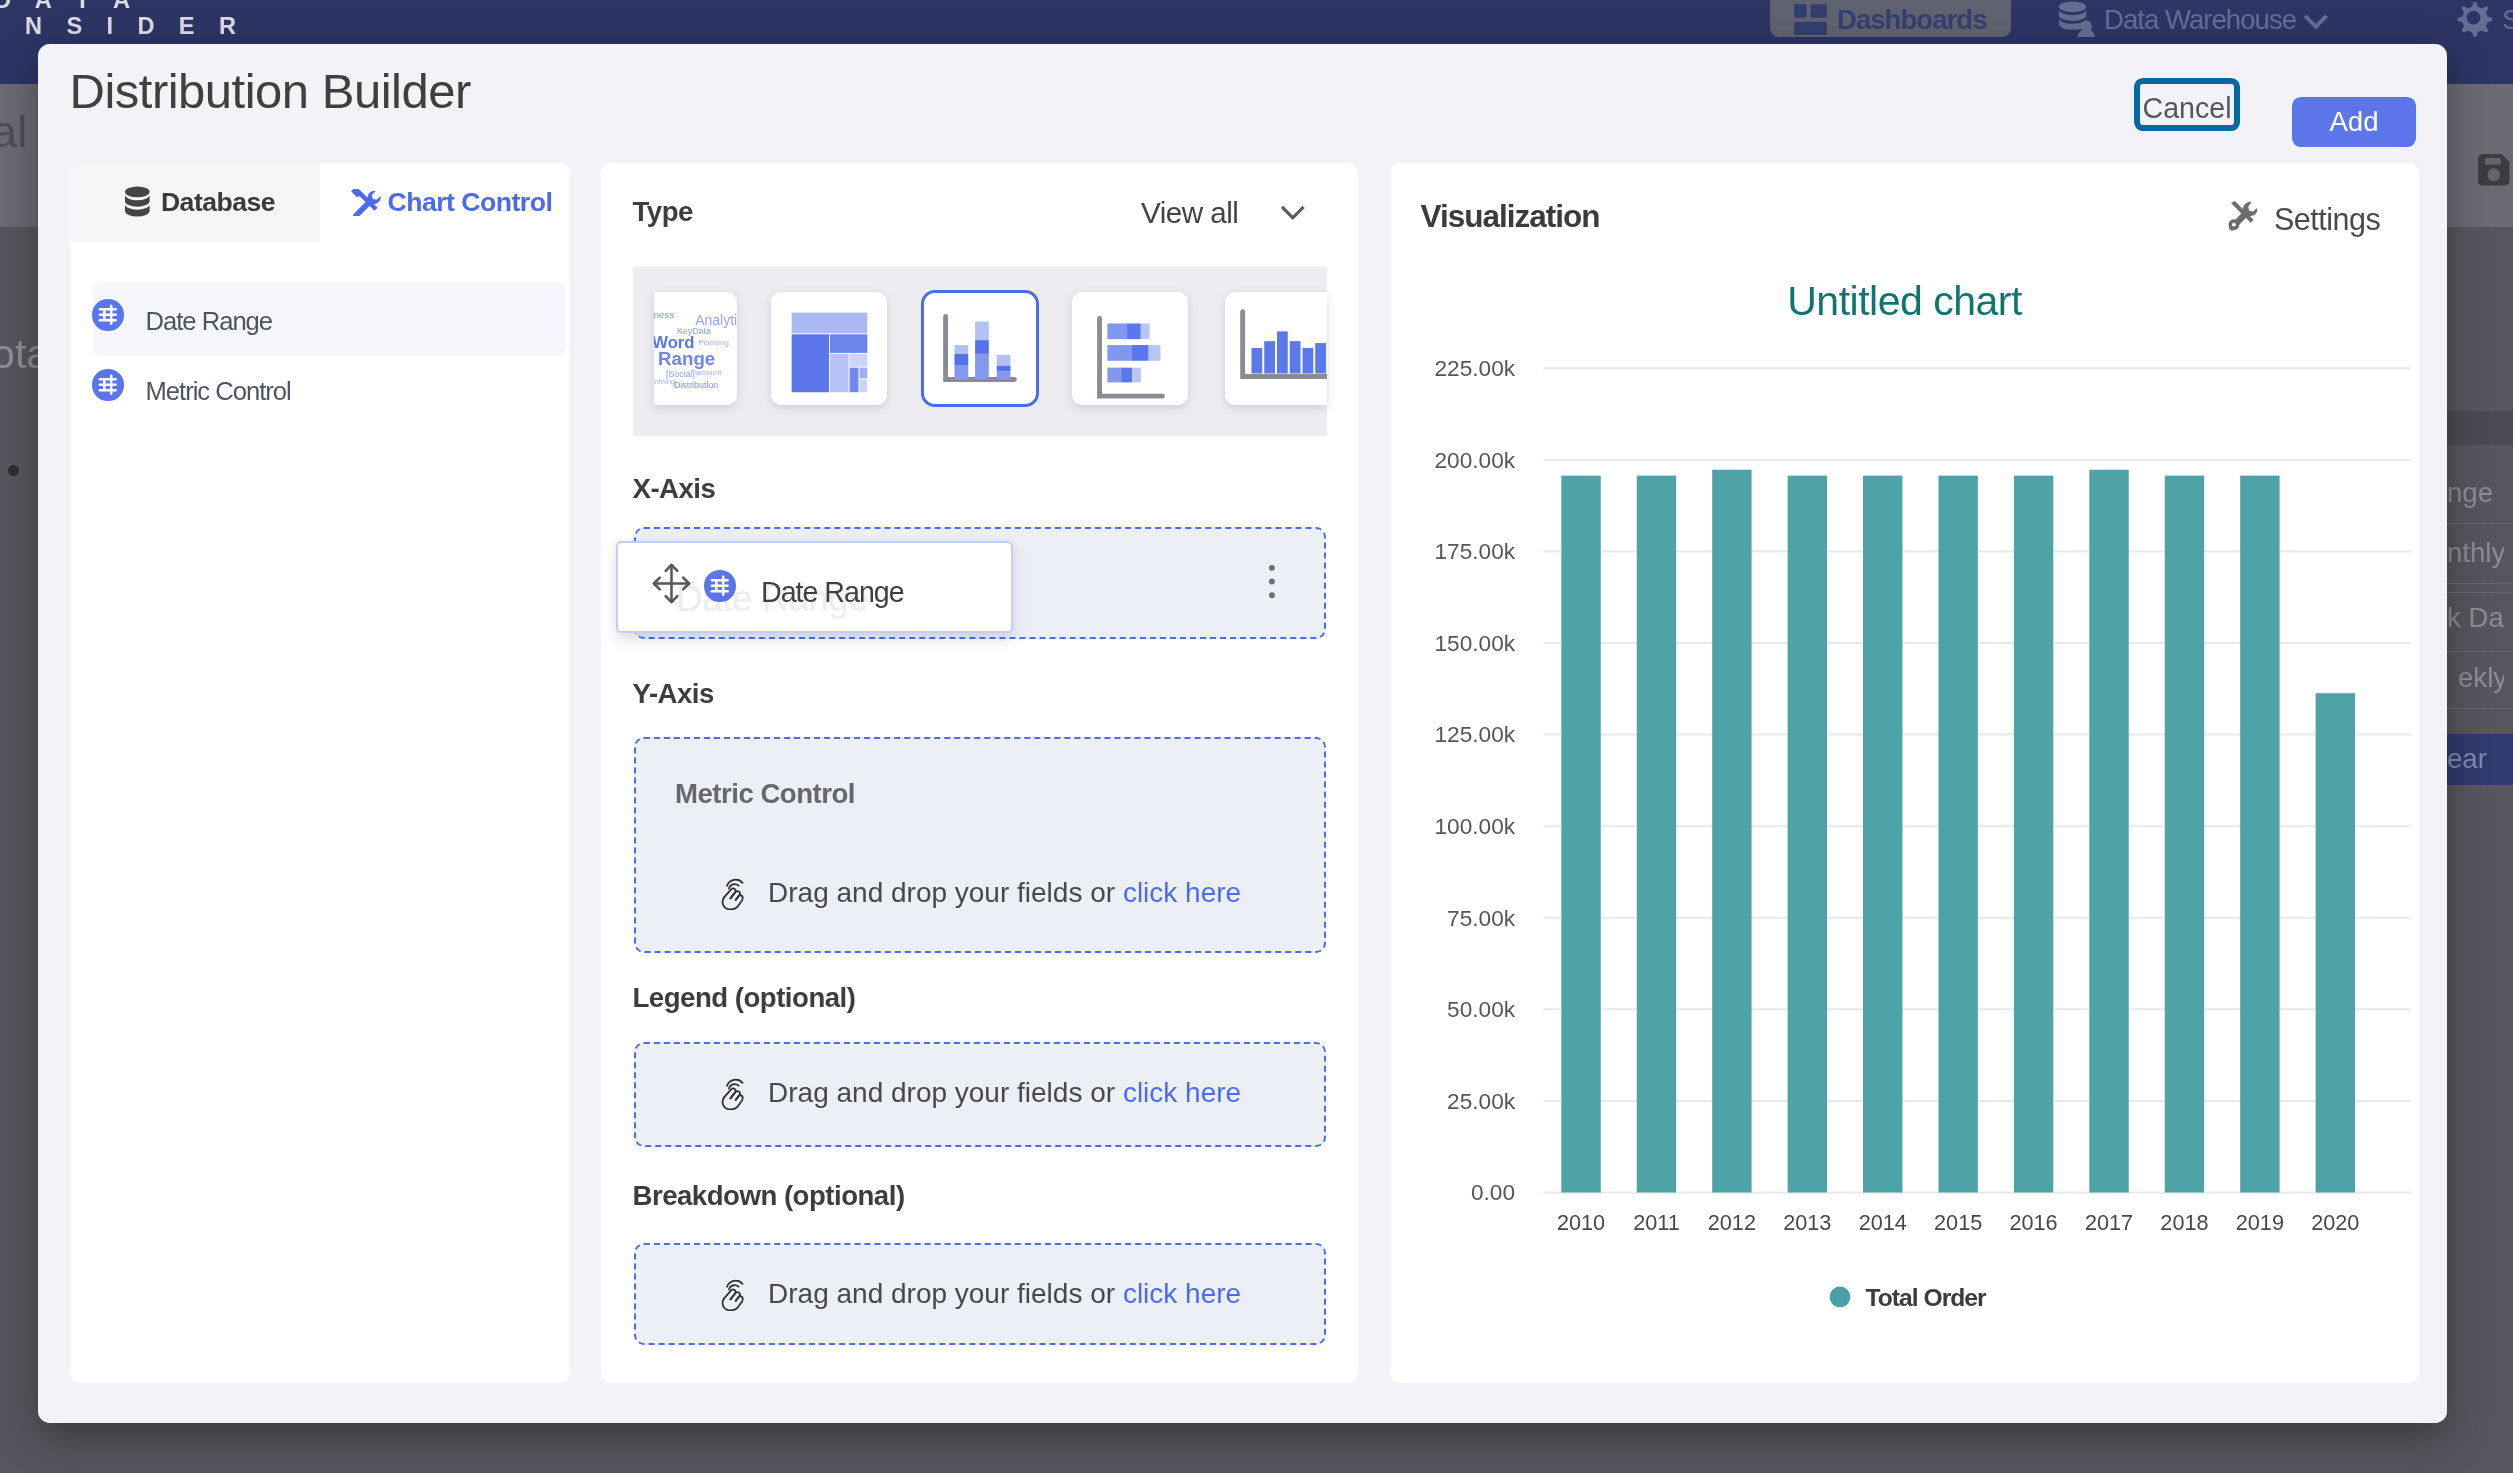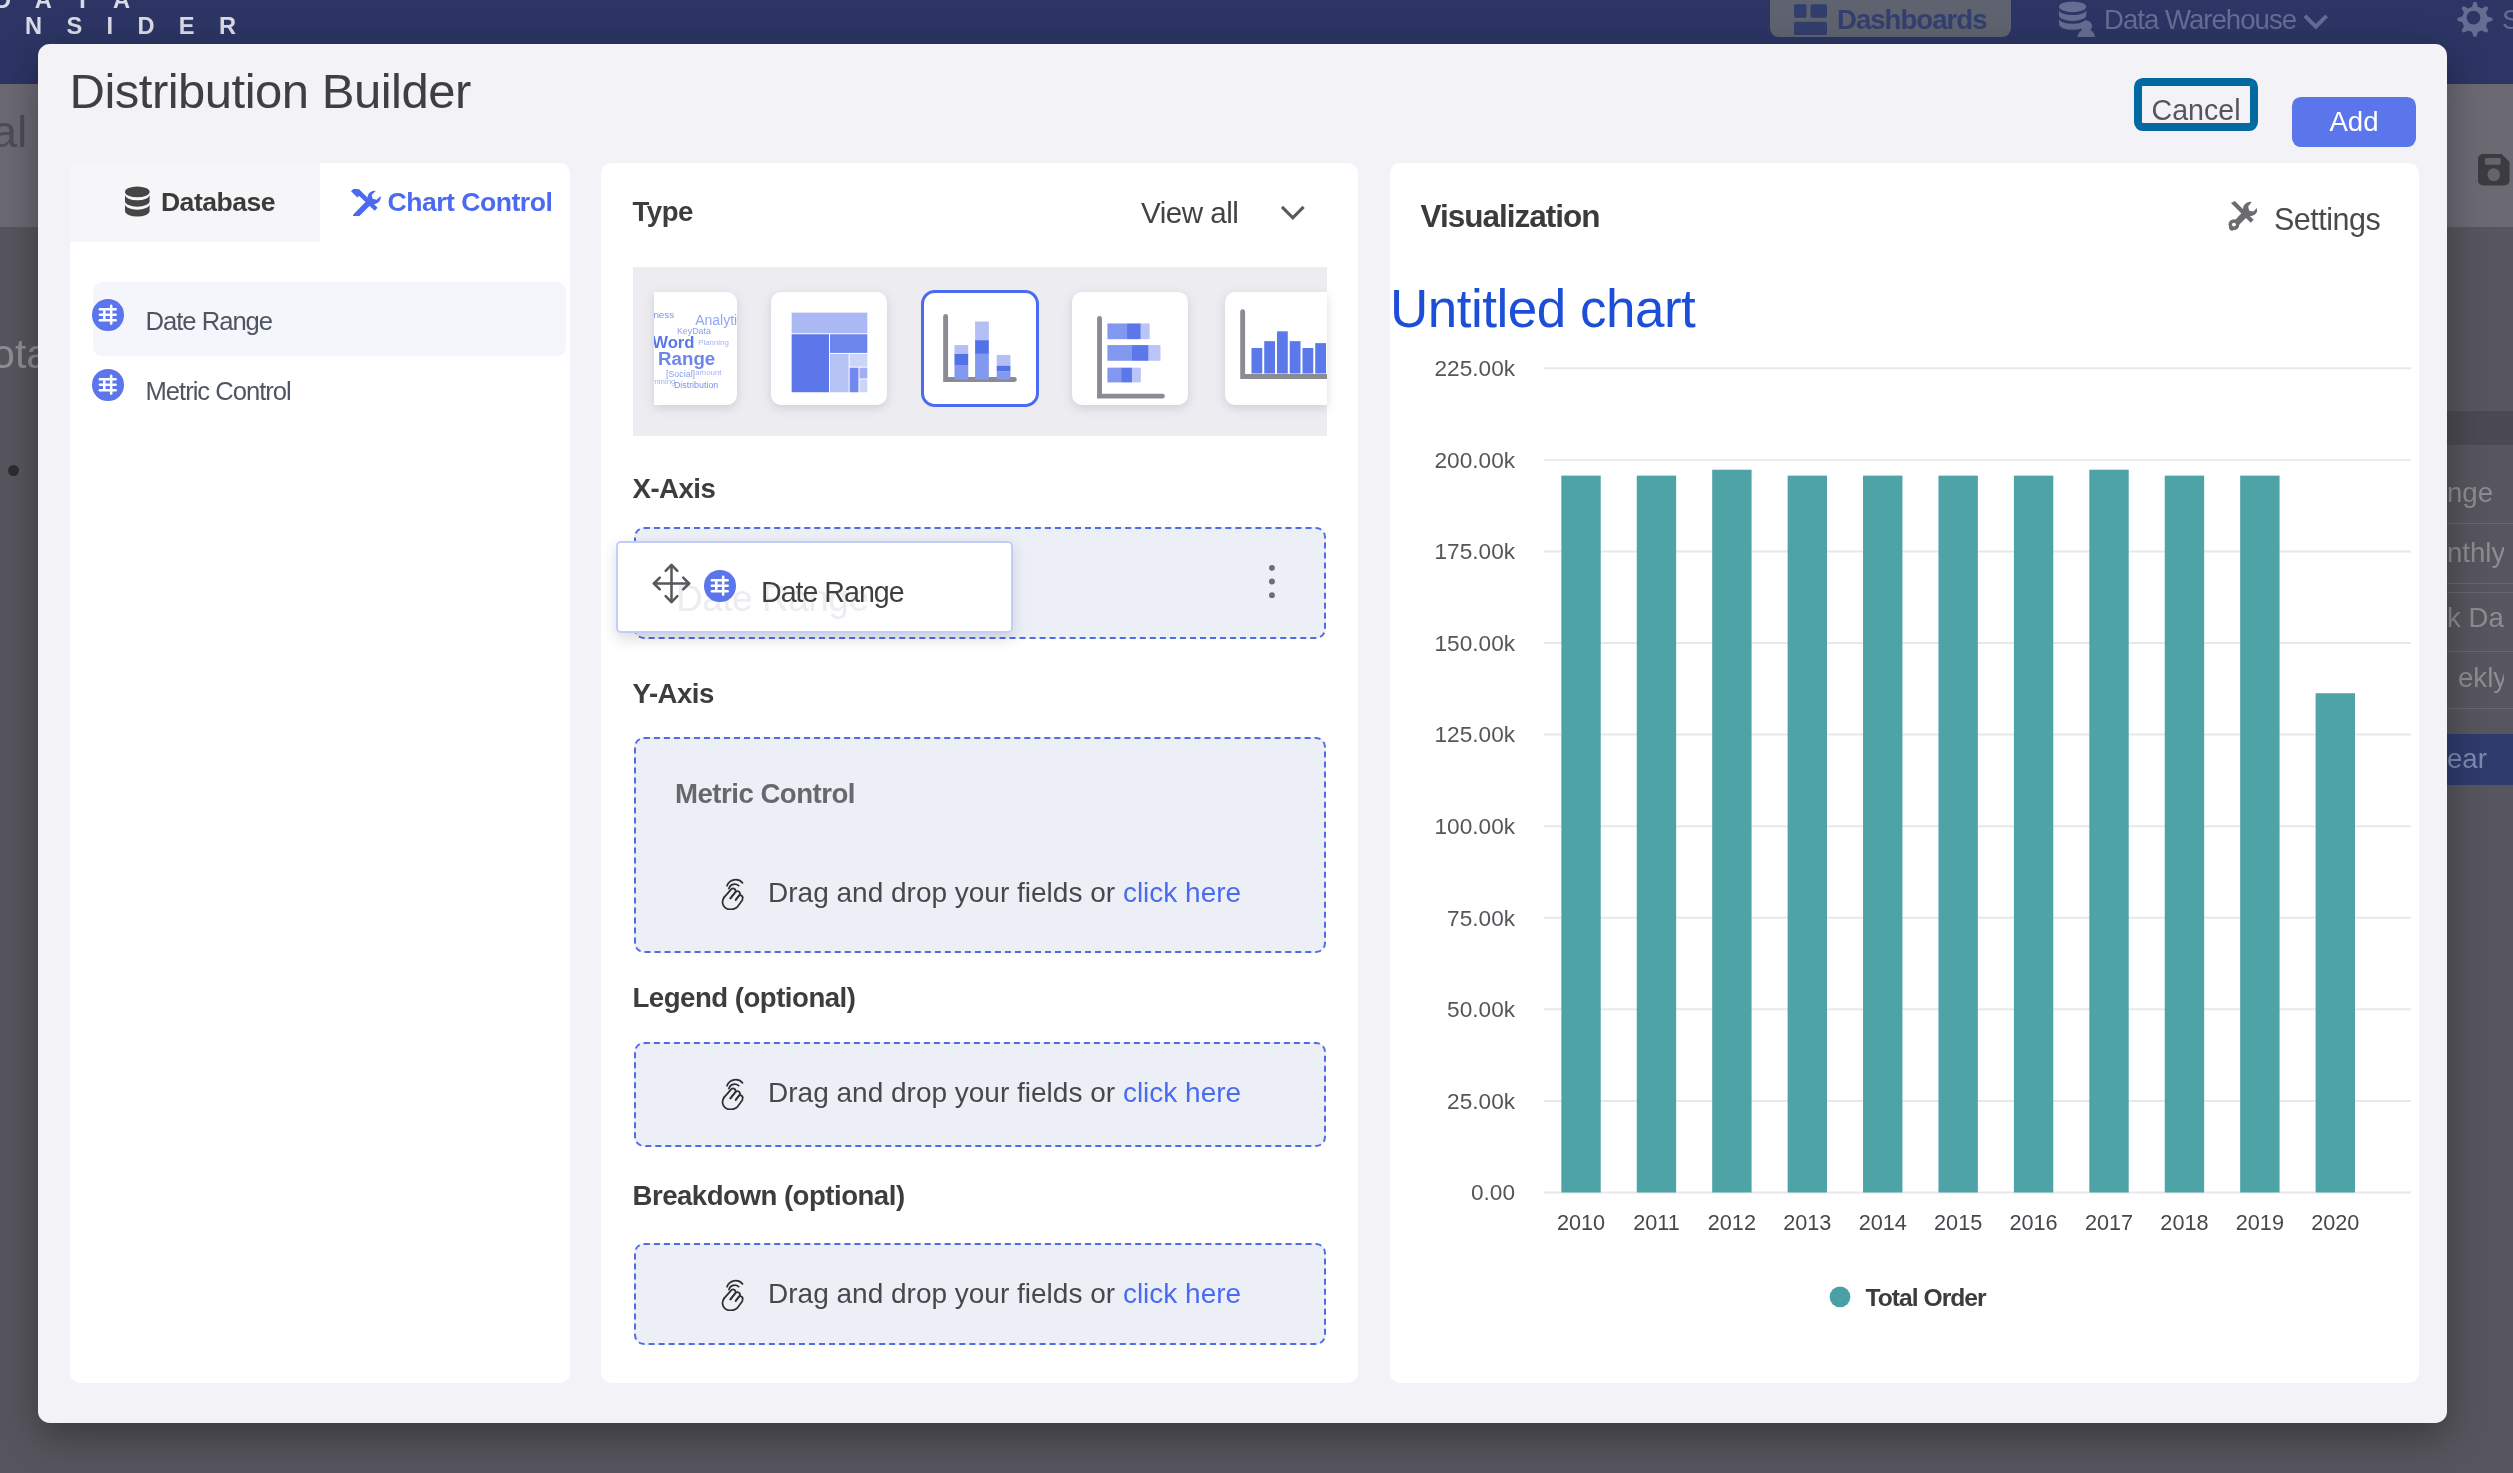--- a/index.html
+++ b/index.html
@@ -10,21 +10,21 @@
   #toolbar { left:0; top:84px; width:2514px; height:143px; background:#6b6a73; }
   #content { left:0; top:227px; width:2514px; height:1247px; background:#57565e; }
   .logo { color:rgba(255,255,255,0.82); font-weight:bold; font-size:23.6px; letter-spacing:8.9px; line-height:25.6px; }
   .hnav { color:#646d92; font-size:27.6px; letter-spacing:-1px; white-space:nowrap; }
   #pill { left:1770px; top:-9.9px; width:241px; height:47px; background:#5f636f; border-radius:8.9px; }
   .dropitem { left:2447px; width:57px; color:#8d8c93; font-size:27.6px; overflow:hidden; white-space:nowrap; }
   .dropline { left:2447px; width:67px; height:1px; background:#6a6973; }
   #modal { left:38px; top:44px; width:2409px; height:1379px; background:#f2f2f7; border-radius:11.8px;
            box-shadow:0 13.8px 39px rgba(0,0,0,0.35); }
   #mtitle { left:31.5px; top:18.7px; font-size:49px; color:#3f3f3f; letter-spacing:-0.5px; }
-  #cancel { left:2096px; top:34px; width:124px; height:53px; border:8px solid #0369a1; border-radius:8.9px;
+  #cancel { left:2096px; top:34px; width:106px; height:53px; border:6px solid #0369a1; border-radius:8.9px;
             color:#55565a; font-size:28.6px; line-height:49px; text-align:center; }
   #addbtn { left:2254px; top:36px; width:124px; height:50px; background:#5b76ea; border-radius:8.9px;
             color:#fff; font-size:27.6px; line-height:50px; text-align:center;margin-top:17px; }
   .panel { background:#fff; border-radius:9.9px; top:119px; height:1220px; }
   #lpanel { left:31.5px;  width:500px; }
   #mpanel { left:563px; width:757px; }
   #rpanel { left:1352px; width:1029px; }
   #tabdb { left:0; top:0; width:250px; height:79px; background:#f6f6f9; border-radius:9.9px 0 0 0; }
   .tabin { display:flex; align-items:center; height:79px; white-space:nowrap; }
   #dblbl { font-size:26.6px; font-weight:bold; color:#3b3b3b; letter-spacing:-0.5px; }
@@ -324,21 +324,21 @@
     <div class="abs" id="vistitle">Visualization</div>
     <svg class="abs" style="left:837px; top:37px;" width="29.6" height="31.5" viewBox="0 0 30 32">
       <g fill="#6b6b70">
         <path d="M4 3 L8 1 L27 20 L24 23 Z"></path>
         <path d="M25 2 a7.5 7.5 0 0 0 -8.5 9.5 L3 26 a2.9 2.9 0 0 0 4.2 4.2 L21.5 16 a7.5 7.5 0 0 0 9.5 -8.5 l-4.3 4.3 -4.2 -1 -1 -4.2 z"></path>
         <circle cx="7" cy="25" r="5.5" fill="#6b6b70"></circle>
         <circle cx="7" cy="25" r="2" fill="#fff"></circle>
       </g>
     </svg>
     <div class="abs" id="settxt" style="left:884px; top:39px;">Settings</div>
-    <div class="abs" style="left:0; top:115px; width:1029px; text-align:left; font-size:53px; color:#1d4ed8; letter-spacing:-0.5px;">Untitled chart</div>
+    <div class="abs" style="left:0; top:115px; width:1029px; text-align:center; font-size:41px; color:#0f766e; letter-spacing:-0.5px;">Untitled chart</div>
     <svg class="abs" style="left:0; top:0;" width="1029" height="1220" viewBox="0 0 1045 1238">
       <line x1="156" y1="208" x2="1037" y2="208" stroke="#e8e8eb" stroke-width="2"></line>
       <text x="127" y="216" text-anchor="end" font-size="23" fill="#54565a">225.00k</text>
       <line x1="156" y1="301" x2="1037" y2="301" stroke="#e8e8eb" stroke-width="2"></line>
       <text x="127" y="309" text-anchor="end" font-size="23" fill="#54565a">200.00k</text>
       <line x1="156" y1="394" x2="1037" y2="394" stroke="#e8e8eb" stroke-width="2"></line>
       <text x="127" y="402" text-anchor="end" font-size="23" fill="#54565a">175.00k</text>
       <line x1="156" y1="487" x2="1037" y2="487" stroke="#e8e8eb" stroke-width="2"></line>
       <text x="127" y="495" text-anchor="end" font-size="23" fill="#54565a">150.00k</text>
       <line x1="156" y1="580" x2="1037" y2="580" stroke="#e8e8eb" stroke-width="2"></line>

